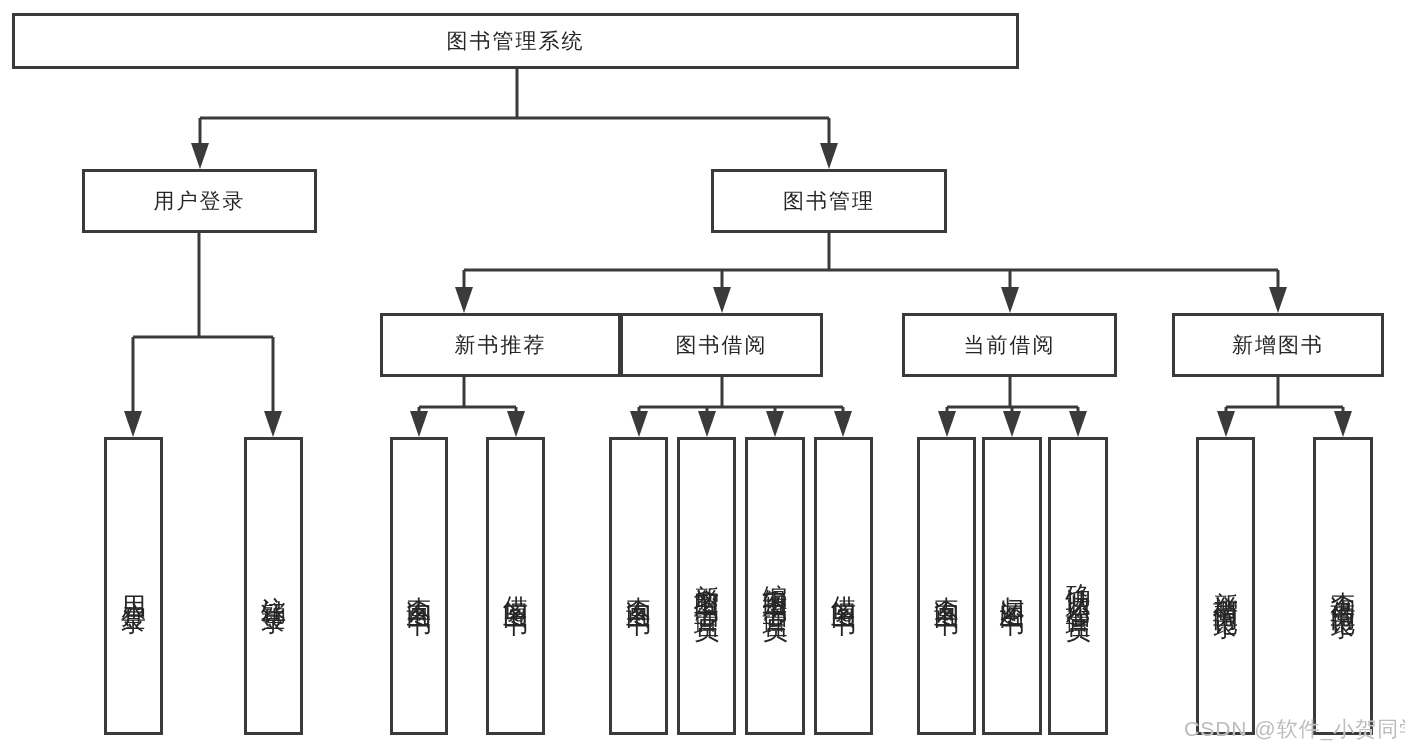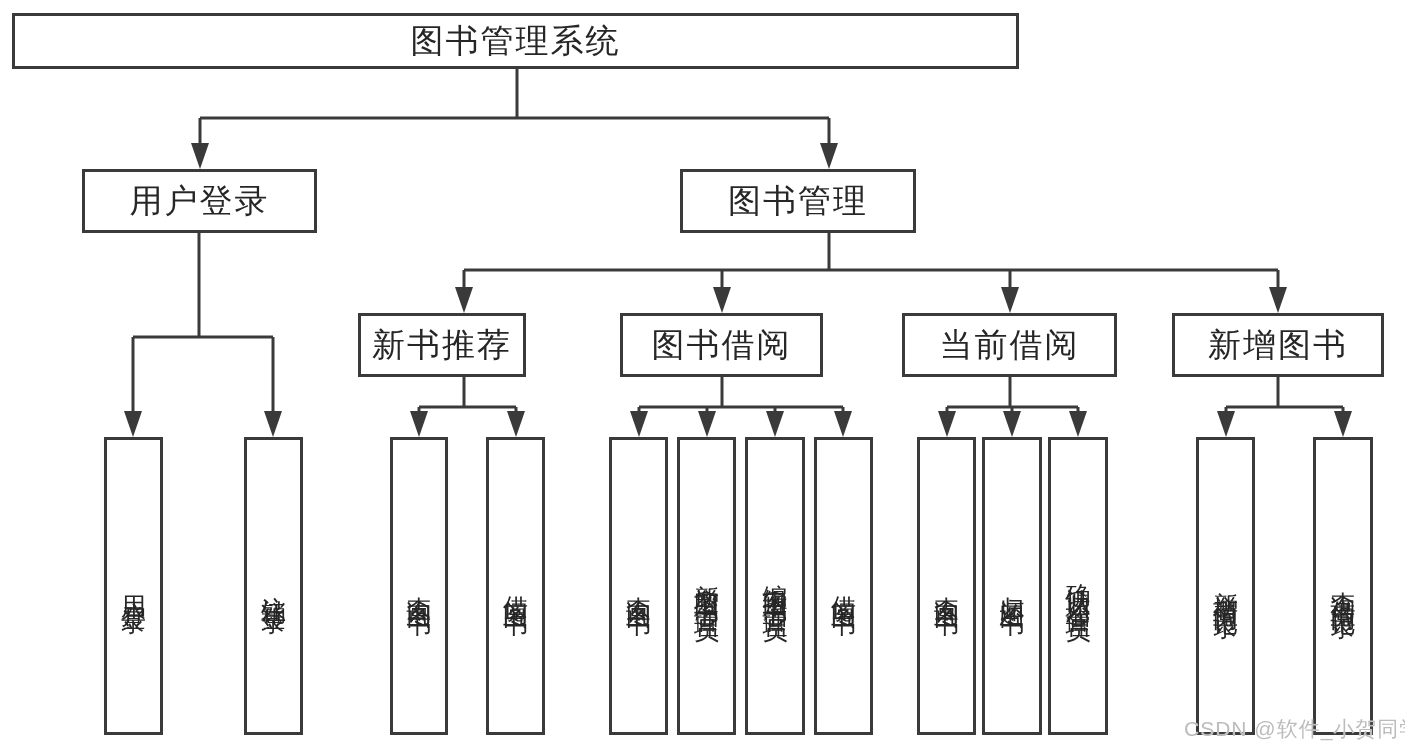--- a/index.html
+++ b/index.html
@@ -14,24 +14,24 @@
   svg.connectors path{stroke:#3a3a3a;stroke-width:3;fill:none;}
   svg.connectors polygon{fill:#3a3a3a;stroke:none;}
   .node{
     position:absolute;
     box-sizing:border-box;
     border:3px solid #3a3a3a;
     background:#ffffff;
     display:flex;align-items:center;justify-content:center;
     color:#262626;
   }
-  .node-h{font-size:33px;letter-spacing:2px;white-space:nowrap;}
+  .node-h{font-size:21px;letter-spacing:2px;white-space:nowrap;}
   .node-root{left:12px;top:13px;width:1007px;height:56px;}
   .node-l2a{left:82px;top:169px;width:235px;height:64px;}
-  .node-l2b{left:680px;top:169px;width:236px;height:64px;font-family:Liberation Mono, monospace;}
+  .node-l2b{left:711px;top:169px;width:236px;height:64px;font-family:Liberation Mono, monospace;}
   .node-l3{top:313px;height:64px;}
   .leaf{
     top:437px;height:298px;
   }
   .leaf .vtext{
     writing-mode:vertical-rl;
     text-orientation:mixed;
     font-size:25px;
     letter-spacing:5px;
     line-height:1;
@@ -116,21 +116,21 @@
     <span>图书管理系统</span>
   </div>
 
   <div class="node node-l2a node-h">
     <span>用户登录</span>
   </div>
   <div class="node node-l2b node-h">
     <span>图书管理</span>
   </div>
 
-  <div class="node node-l3 node-h" style="left:358px;width:168px;">
+  <div class="node node-l3 node-h" style="left:380px;width:241px;">
     <span>新书推荐</span>
   </div>
   <div class="node node-l3 node-h" style="left:620px;width:203px;">
     <span>图书借阅</span>
   </div>
   <div class="node node-l3 node-h" style="left:902px;width:215px;">
     <span>当前借阅</span>
   </div>
   <div class="node node-l3 node-h" style="left:1172px;width:212px;">
     <span>新增图书</span>

